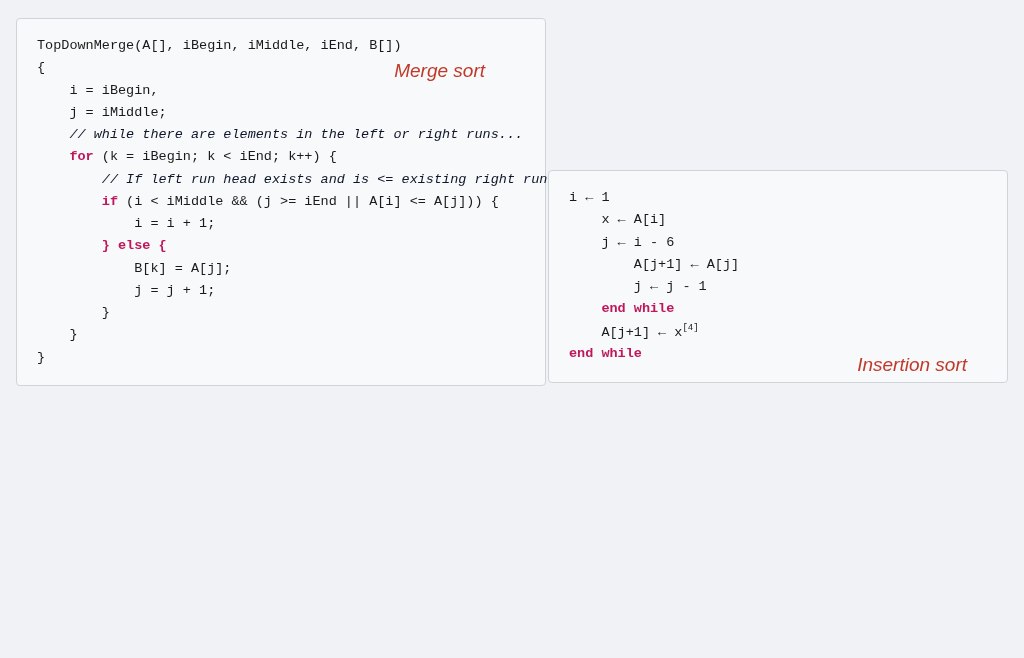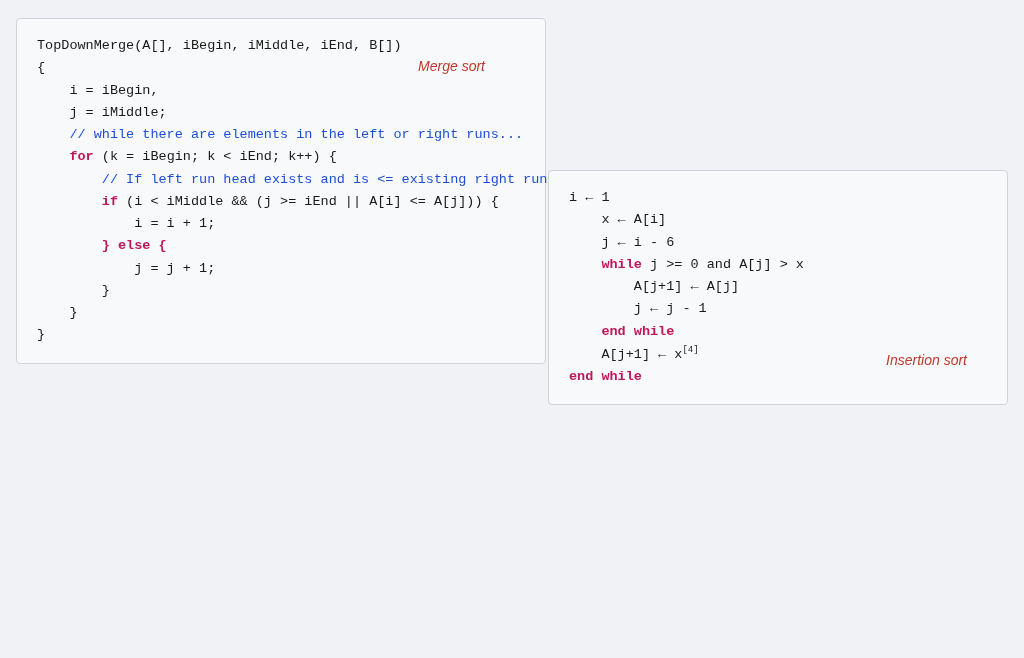--- a/index.html
+++ b/index.html
@@ -45,25 +45,25 @@
       top: 160px;
       font-size: 13.5px;
       line-height: 1.65;
     }
     .code-line {
       display: block;
       white-space: pre;
       color: #1a1a1a;
     }
     .kw { color: #be185d; font-weight: bold; }
-    .comment { color: #1d4ed8; }
+    .comment { color: #0f172a; font-style: italic; }
     .label-annotation {
       font-family: Arial, sans-serif;
       font-style: italic;
-      font-size: 14px;
+      font-size: 19px;
       color: #c0392b;
       position: absolute;
     }
     .label-merge {
       top: 36px;
       right: 60px;
     }
     .label-insertion {
       top: 178px;
       right: 40px;
@@ -83,33 +83,33 @@
     <span class="code-line">TopDownMerge(A[], iBegin, iMiddle, iEnd, B[])</span>
     <span class="code-line">{</span>
     <span class="code-line">    i = iBegin,</span>
     <span class="code-line">    j = iMiddle;</span>
     <span class="code-line comment">    // while there are elements in the left or right runs...</span>
     <span class="code-line"><span class="kw">    for</span><span> (k = iBegin; k &lt; iEnd; k++) {</span></span>
     <span class="code-line comment">        // If left run head exists and is &lt;= existing right run head.</span>
     <span class="code-line"><span class="kw">        if</span><span> (i &lt; iMiddle &amp;&amp; (j &gt;= iEnd || A[i] &lt;= A[j])) {</span></span>
     <span class="code-line">            i = i + 1;</span>
     <span class="code-line"><span class="kw">        } else {</span></span>
+    <span class="code-line">            B[k] = A[j];</span>
     <span class="code-line">            j = j + 1;</span>
     <span class="code-line">        }</span>
     <span class="code-line">    }</span>
     <span class="code-line">}</span>
   </div>
 
   
   <div class="code-panel-right">
     <span class="label-annotation label-insertion">Insertion sort</span>
     <span class="code-line">i ← 1</span>
     <span class="code-line">    x ← A[i]</span>
     <span class="code-line">    j ← i - 6</span>
-    <span class="code-line"><span class="kw">    while</span><span> j &gt;= 0 and A[j] &gt; x</span></span>
     <span class="code-line">        A[j+1] ← A[j]</span>
     <span class="code-line">        j ← j - 1</span>
     <span class="code-line"><span class="kw">    end while</span></span>
     <span class="code-line"><span>    A[j+1] ← x</span><sup>[4]</sup></span>
     <span class="code-line"><span class="kw">end while</span></span>
   </div>
 
 </div>
 
 </body></html>

